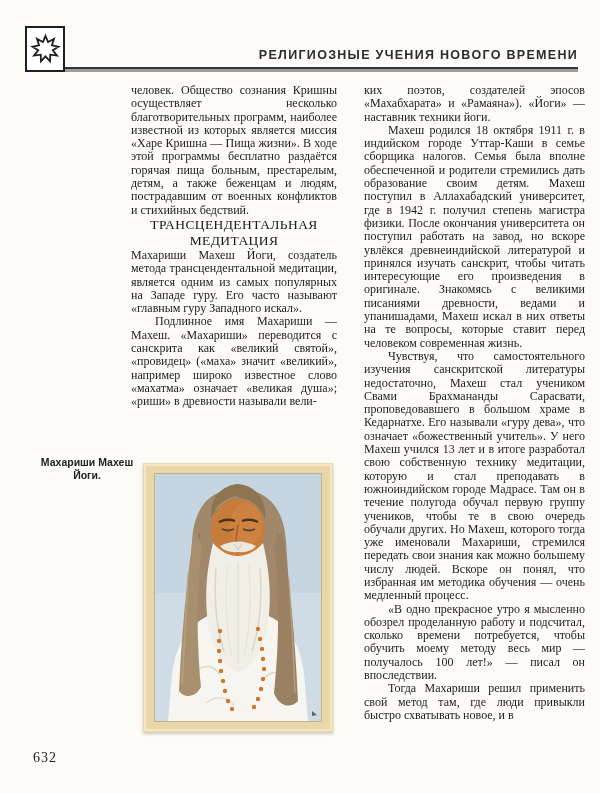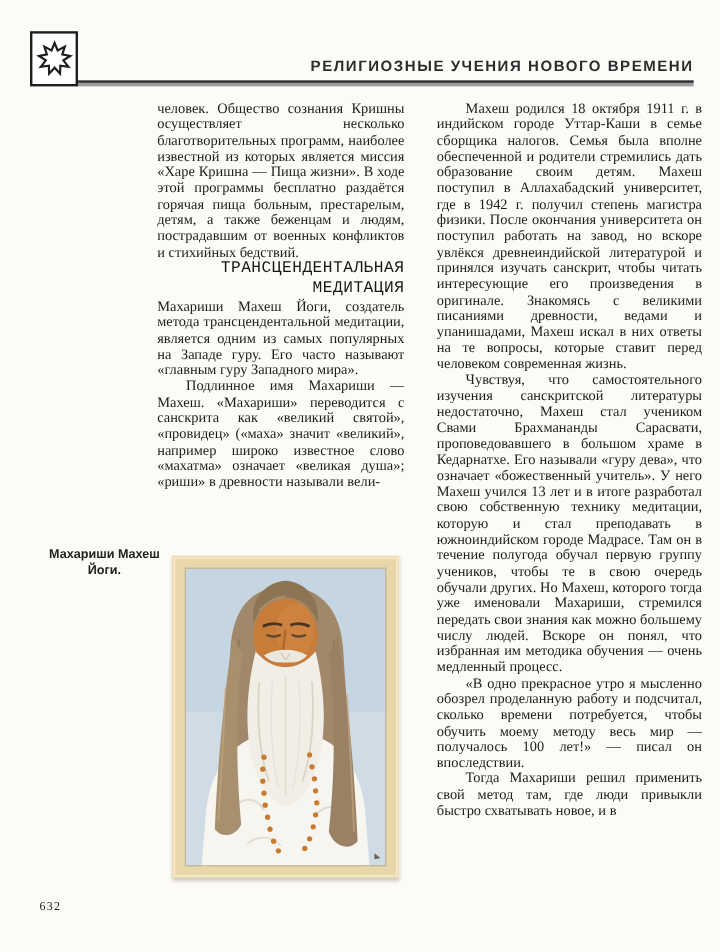--- a/index.html
+++ b/index.html
@@ -48,22 +48,21 @@
   }
   .col-left  { left: 131px; width: 206px; height: 372px; }
   .col-right { left: 364px; width: 221px; height: 672px; }
   .col p { margin: 0; }
   .col p.indent { text-indent: 24px; }
   .section-heading {
     margin: 20px 0 11px 0;
     font-size: 13.5px; line-height: 16px;
     letter-spacing: 0.4px;
     color: #171717;
-    text-align: right;
-    font-family: Liberation Mono, monospace;
+    text-align: center;
   }
 
   
   .photo-figure {
     position: absolute; left: 143px; top: 463px;
     width: 190px; height: 269px;
     box-shadow: 0 2px 3px rgba(120,110,85,0.35);
   }
   .photo-figure svg { display: block; }
   .photo-caption {
@@ -71,46 +70,47 @@
     width: 110px;
     font-family: "Liberation Sans", sans-serif;
     font-weight: bold;
     font-size: 10.5px; line-height: 13px;
     color: #222;
     text-align: center;
   }
 
   .page-number {
     position: absolute; left: 33px; top: 750px;
-    font-size: 10px;
+    font-size: 14px;
     letter-spacing: 1px;
     color: #222;
   }
 </style>
 </head>
 <body>
 
 <div class="page">
 
   <div class="emblem-box">
     <svg width="33" height="40" viewBox="0 0 40 44">
       <polygon points="20,6 23.1,13.5 30.3,9.7 27.8,17.5 35.8,19.2 28.9,23.6 33.9,30 25.8,28.9 25.5,37 20,31 14.5,37 14.2,28.9 6.1,30 11.1,23.6 4.2,19.2 12.2,17.5 9.7,9.7 16.9,13.5" fill="#ffffff" stroke="#1f1f1f" stroke-width="2.2" stroke-linejoin="miter"></polygon>
     </svg>
   </div>
   <div class="running-title">РЕЛИГИОЗНЫЕ УЧЕНИЯ НОВОГО ВРЕМЕНИ</div>
   <div class="header-rule"></div>
 
   <div class="col col-left">
     <p>человек. Общество сознания Кришны осуществляет несколько благотворительных программ, наиболее известной из которых является миссия «Харе Кришна — Пища жизни». В ходе этой программы бесплатно раздаётся горячая пища больным, престарелым, детям, а также беженцам и людям, пострадавшим от военных конфликтов и стихийных бедствий.</p>
     <p class="section-heading">ТРАНСЦЕНДЕНТАЛЬНАЯ МЕДИТАЦИЯ</p>
-    <p>Махариши Махеш Йоги, создатель метода трансцендентальной медитации, является одним из самых популярных на Западе гуру. Его часто называют «главным гуру Западного мира».</p>
+    <p>Махариши Махеш Йоги, создатель метода трансцендентальной медитации, является одним из самых популярных на Западе гуру. Его часто называют «главным гуру Западного искал».</p>
     <p class="indent">Подлинное имя Махариши — Махеш. «Махариши» переводится с санскрита как «великий святой», «провидец» («маха» значит «великий», например широко известное слово «махатма» означает «великая душа»; «риши» в древности называли вели-</p>
   </div>
 
   <div class="col col-right">
+    <p>ких поэтов, создателей эпосов «Махабхарата» и «Рамаяна»). «Йоги» — наставник техники йоги.</p>
     <p class="indent">Махеш родился 18 октября 1911 г. в индийском городе Уттар-Каши в семье сборщика налогов. Семья была вполне обеспеченной и родители стремились дать образование своим детям. Махеш поступил в Аллахабадский университет, где в 1942 г. получил степень магистра физики. После окончания университета он поступил работать на завод, но вскоре увлёкся древнеиндийской литературой и принялся изучать санскрит, чтобы читать интересующие его произведения в оригинале. Знакомясь с великими писаниями древности, ведами и упанишадами, Махеш искал в них ответы на те вопросы, которые ставит перед человеком современная жизнь.</p>
     <p class="indent">Чувствуя, что самостоятельного изучения санскритской литературы недостаточно, Махеш стал учеником Свами Брахмананды Сарасвати, проповедовавшего в большом храме в Кедарнатхе. Его называли «гуру дева», что означает «божественный учитель». У него Махеш учился 13 лет и в итоге разработал свою собственную технику медитации, которую и стал преподавать в южноиндийском городе Мадрасе. Там он в течение полугода обучал первую группу учеников, чтобы те в свою очередь обучали других. Но Махеш, которого тогда уже именовали Махариши, стремился передать свои знания как можно большему числу людей. Вскоре он понял, что избранная им методика обучения — очень медленный процесс.</p>
     <p class="indent">«В одно прекрасное утро я мысленно обозрел проделанную работу и подсчитал, сколько времени потребуется, чтобы обучить моему методу весь мир — получалось 100 лет!» — писал он впоследствии.</p>
     <p class="indent">Тогда Махариши решил применить свой метод там, где люди привыкли быстро схватывать новое, и в</p>
   </div>
 
   <div class="photo-caption">Махариши Махеш Йоги.</div>
 
   <div class="photo-figure">
     <svg width="190" height="269" viewBox="0 0 190 269">

